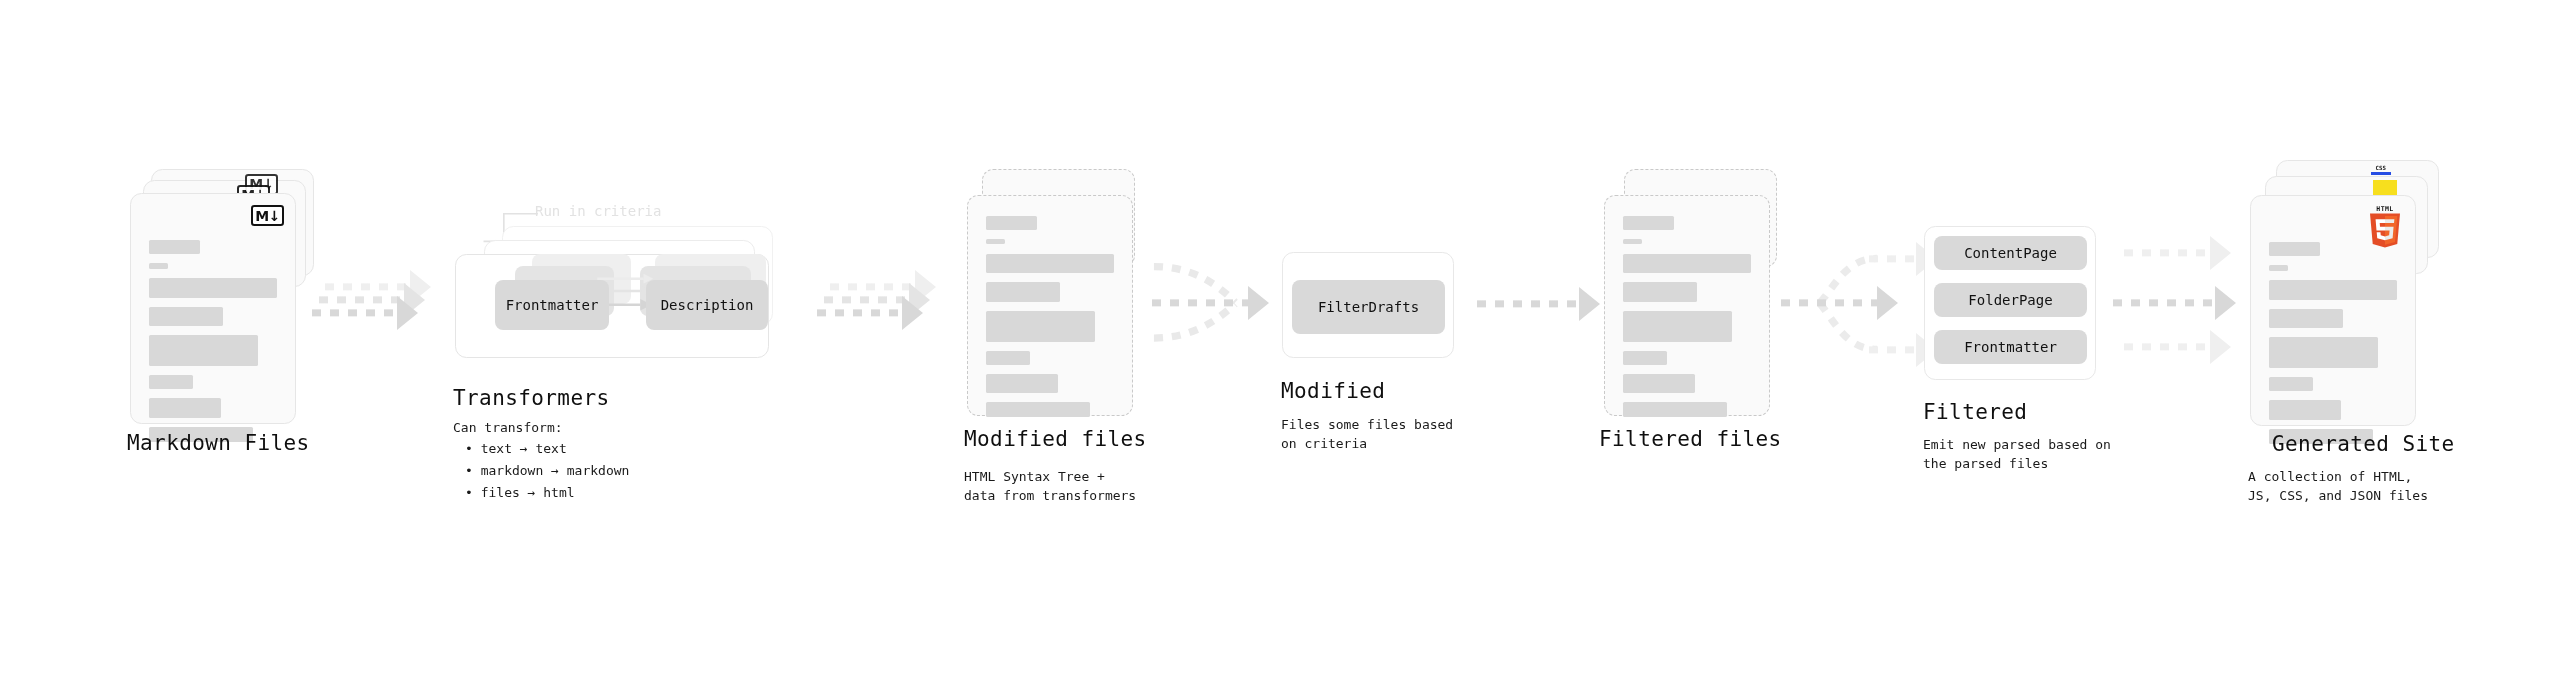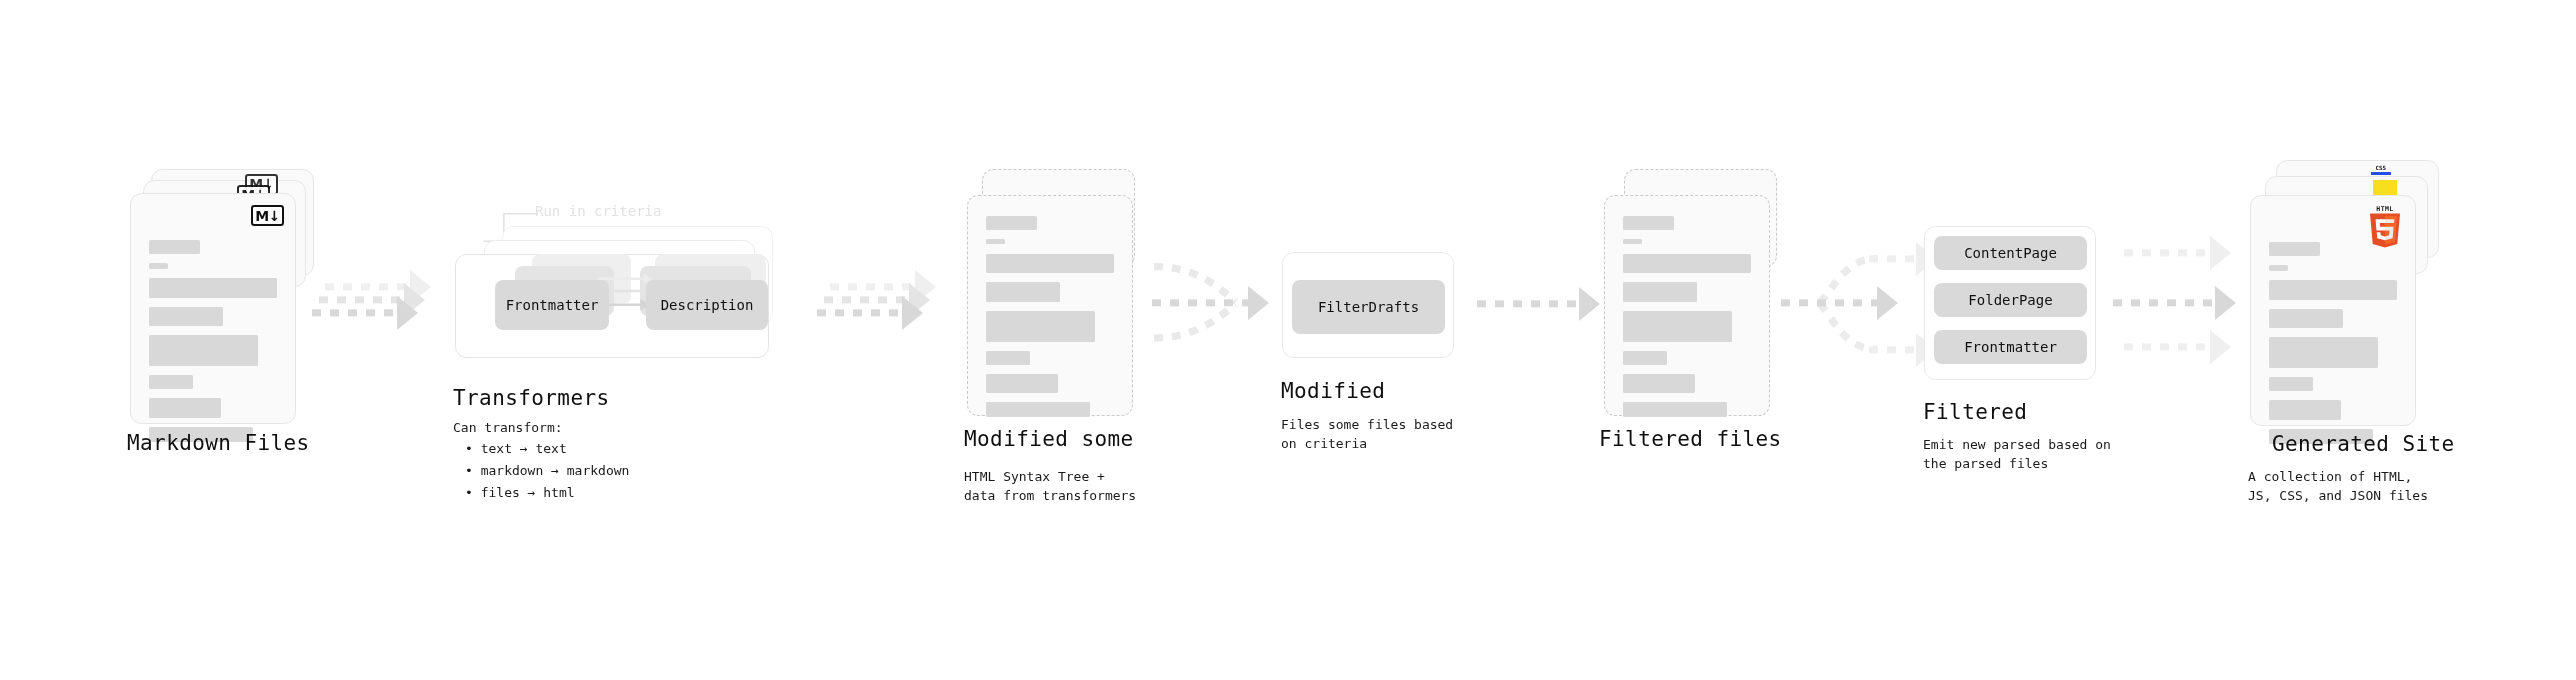--- a/index.html
+++ b/index.html
@@ -193,21 +193,21 @@
         <div class="bar" style="width:51px;  height:14px;"></div>
         <div class="bar" style="width:18.7px;  height:5.7px; margin-bottom:9.8px;"></div>
         <div class="bar" style="width:100%;  height:19.5px;"></div>
         <div class="bar" style="width:58%;   height:19.5px;"></div>
         <div class="bar" style="width:85%;   height:31px;"></div>
         <div class="bar" style="width:34%;   height:14px;"></div>
         <div class="bar" style="width:56%;   height:19.5px;"></div>
         <div class="bar" style="width:81%;   height:14.6px;"></div>
       </div>
     </div>
-    <div class="title" style="left:964px; top:427px;">Modified some</div>
+    <div class="title" style="left:964px; top:427px;">Modified files</div>
     <div class="subtitle" style="left:964px; top:468px;">HTML Syntax Tree +
 data from transformers</div>
   </div>
 
   <div>
     <svg class="overlay" width="2576" height="681" style="pointer-events:none;" viewBox="0 0 3170 838">
       <path d="M1420,328 C1470,328 1500,352 1520,372" fill="none" stroke="#e9e9e9" stroke-width="9" stroke-dasharray="11 11" stroke-linecap="butt"></path>
       <path d="M1420,416 C1470,416 1500,392 1520,374" fill="none" stroke="#e9e9e9" stroke-width="9" stroke-dasharray="11 11" stroke-linecap="butt"></path>
     </svg>
     <div class="arrow a-strong" style="left:1152px; top:286px; width:130px; height:34px;">

